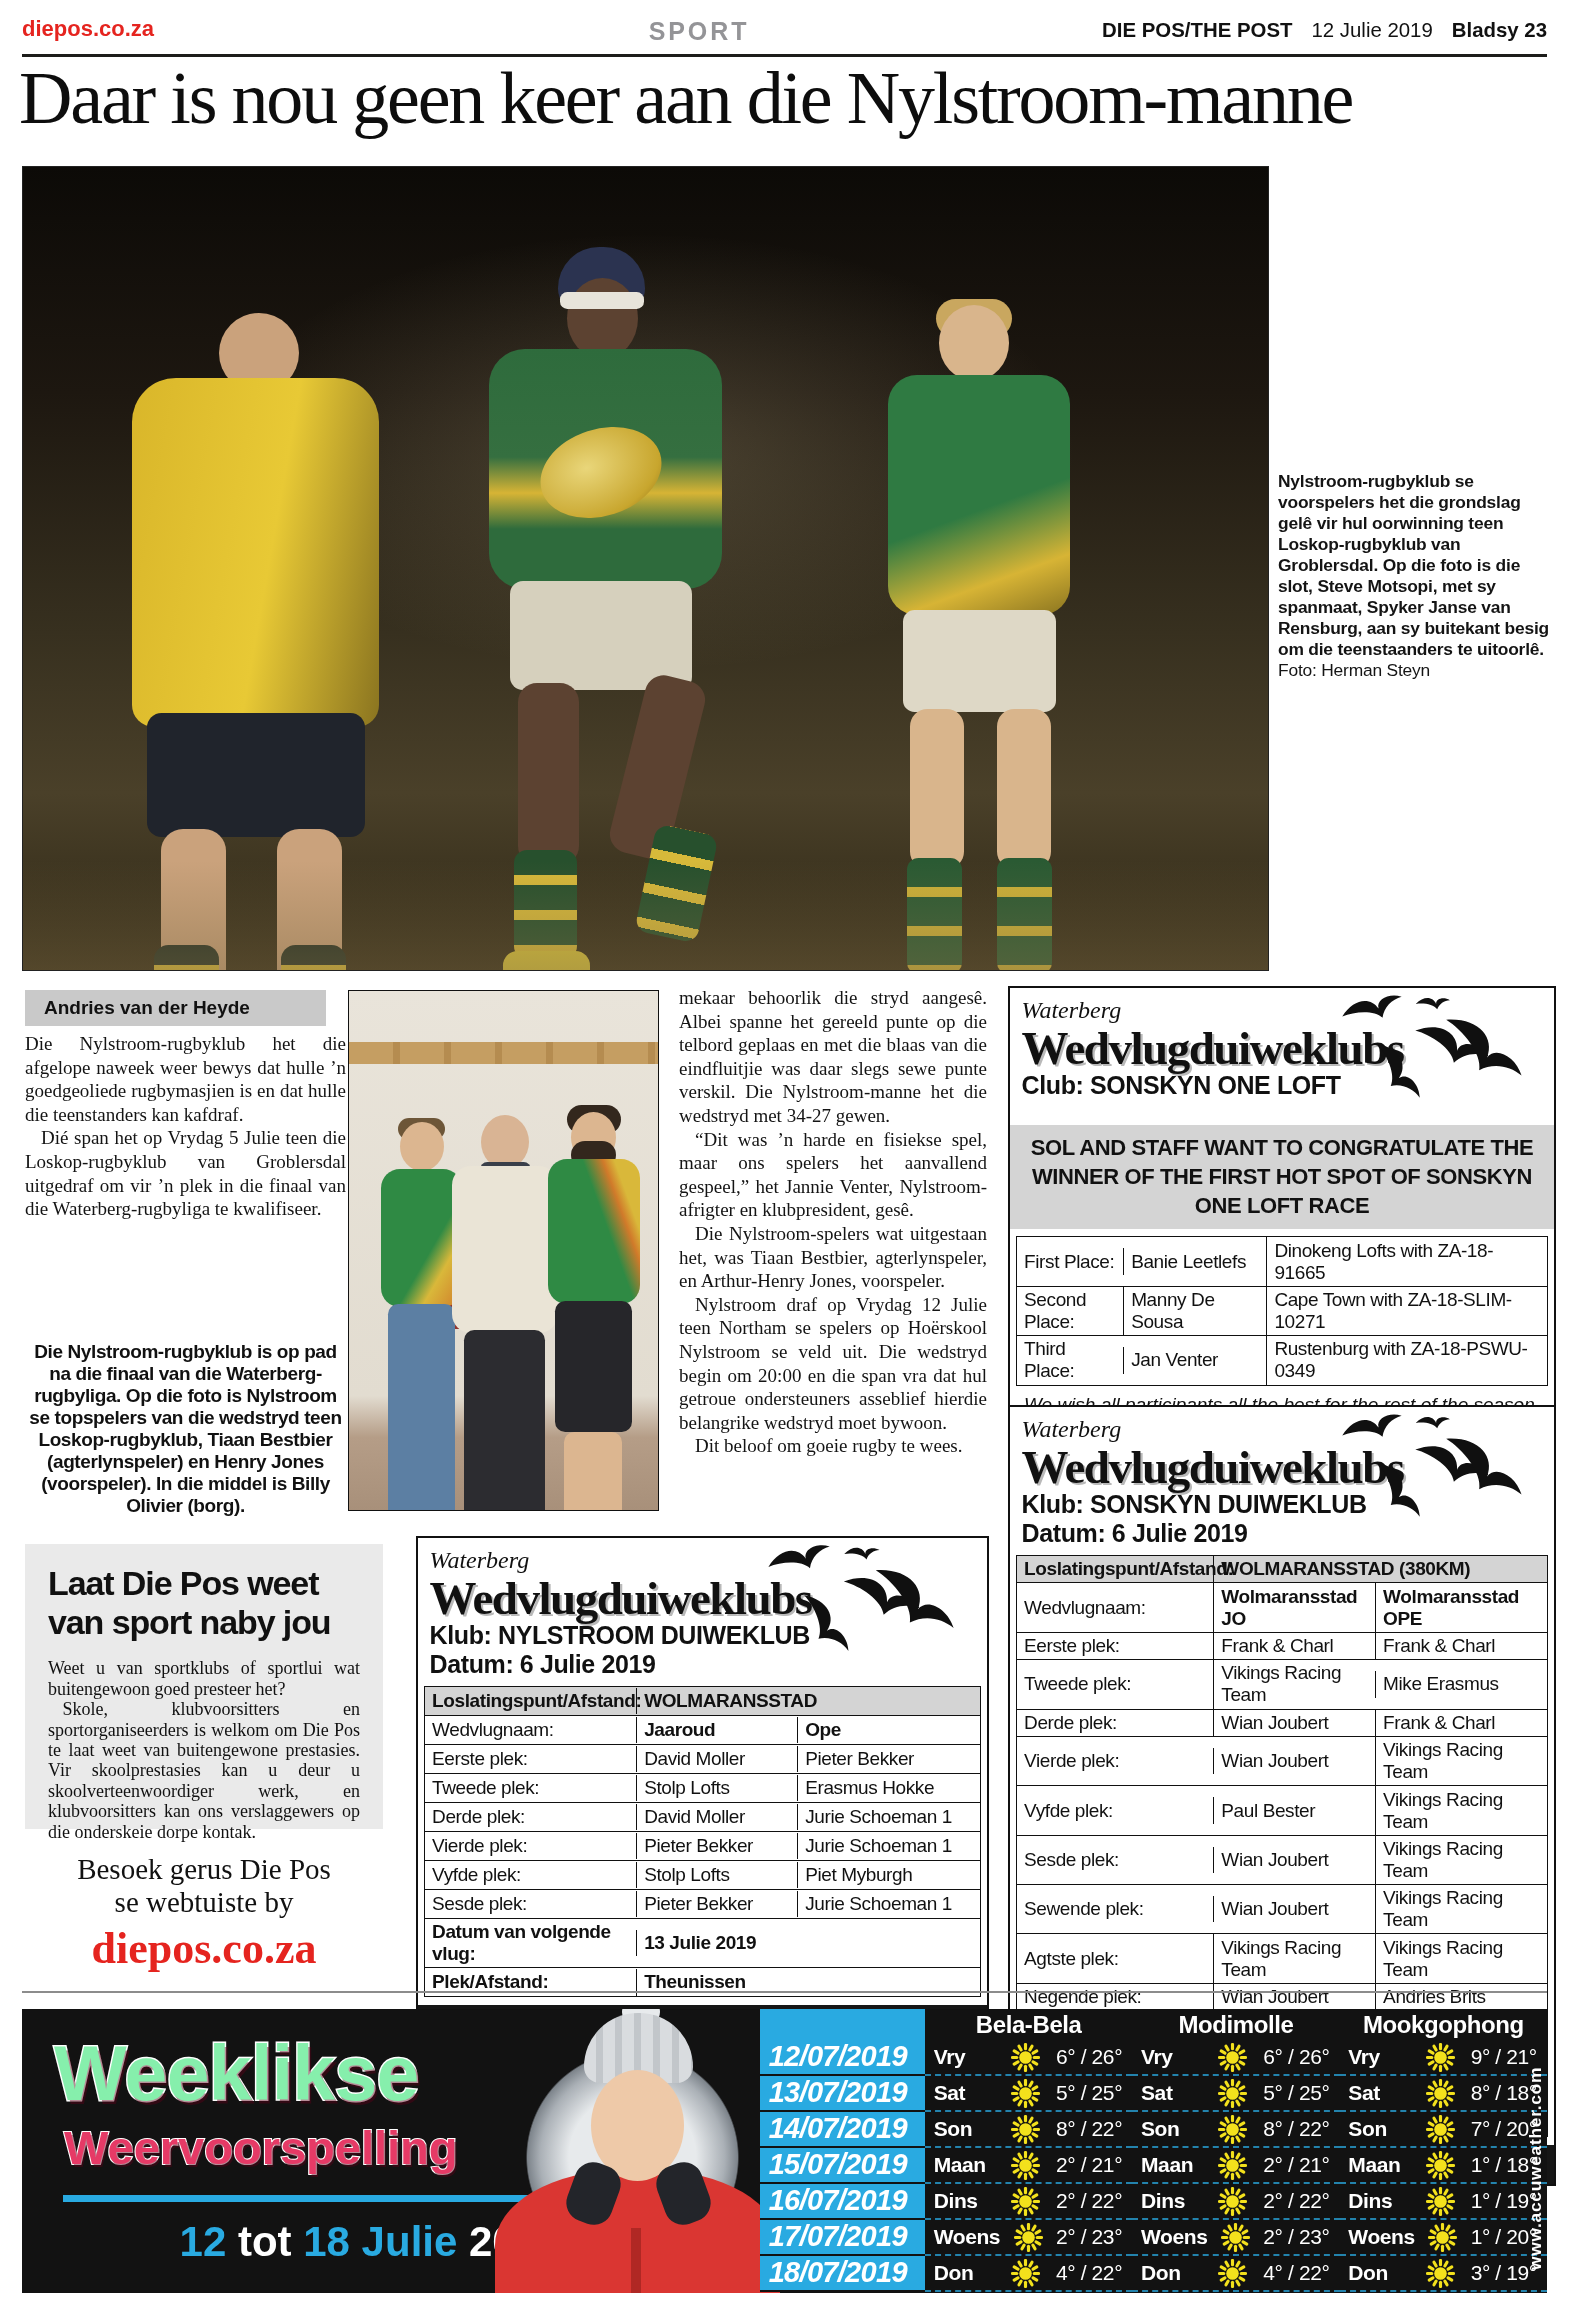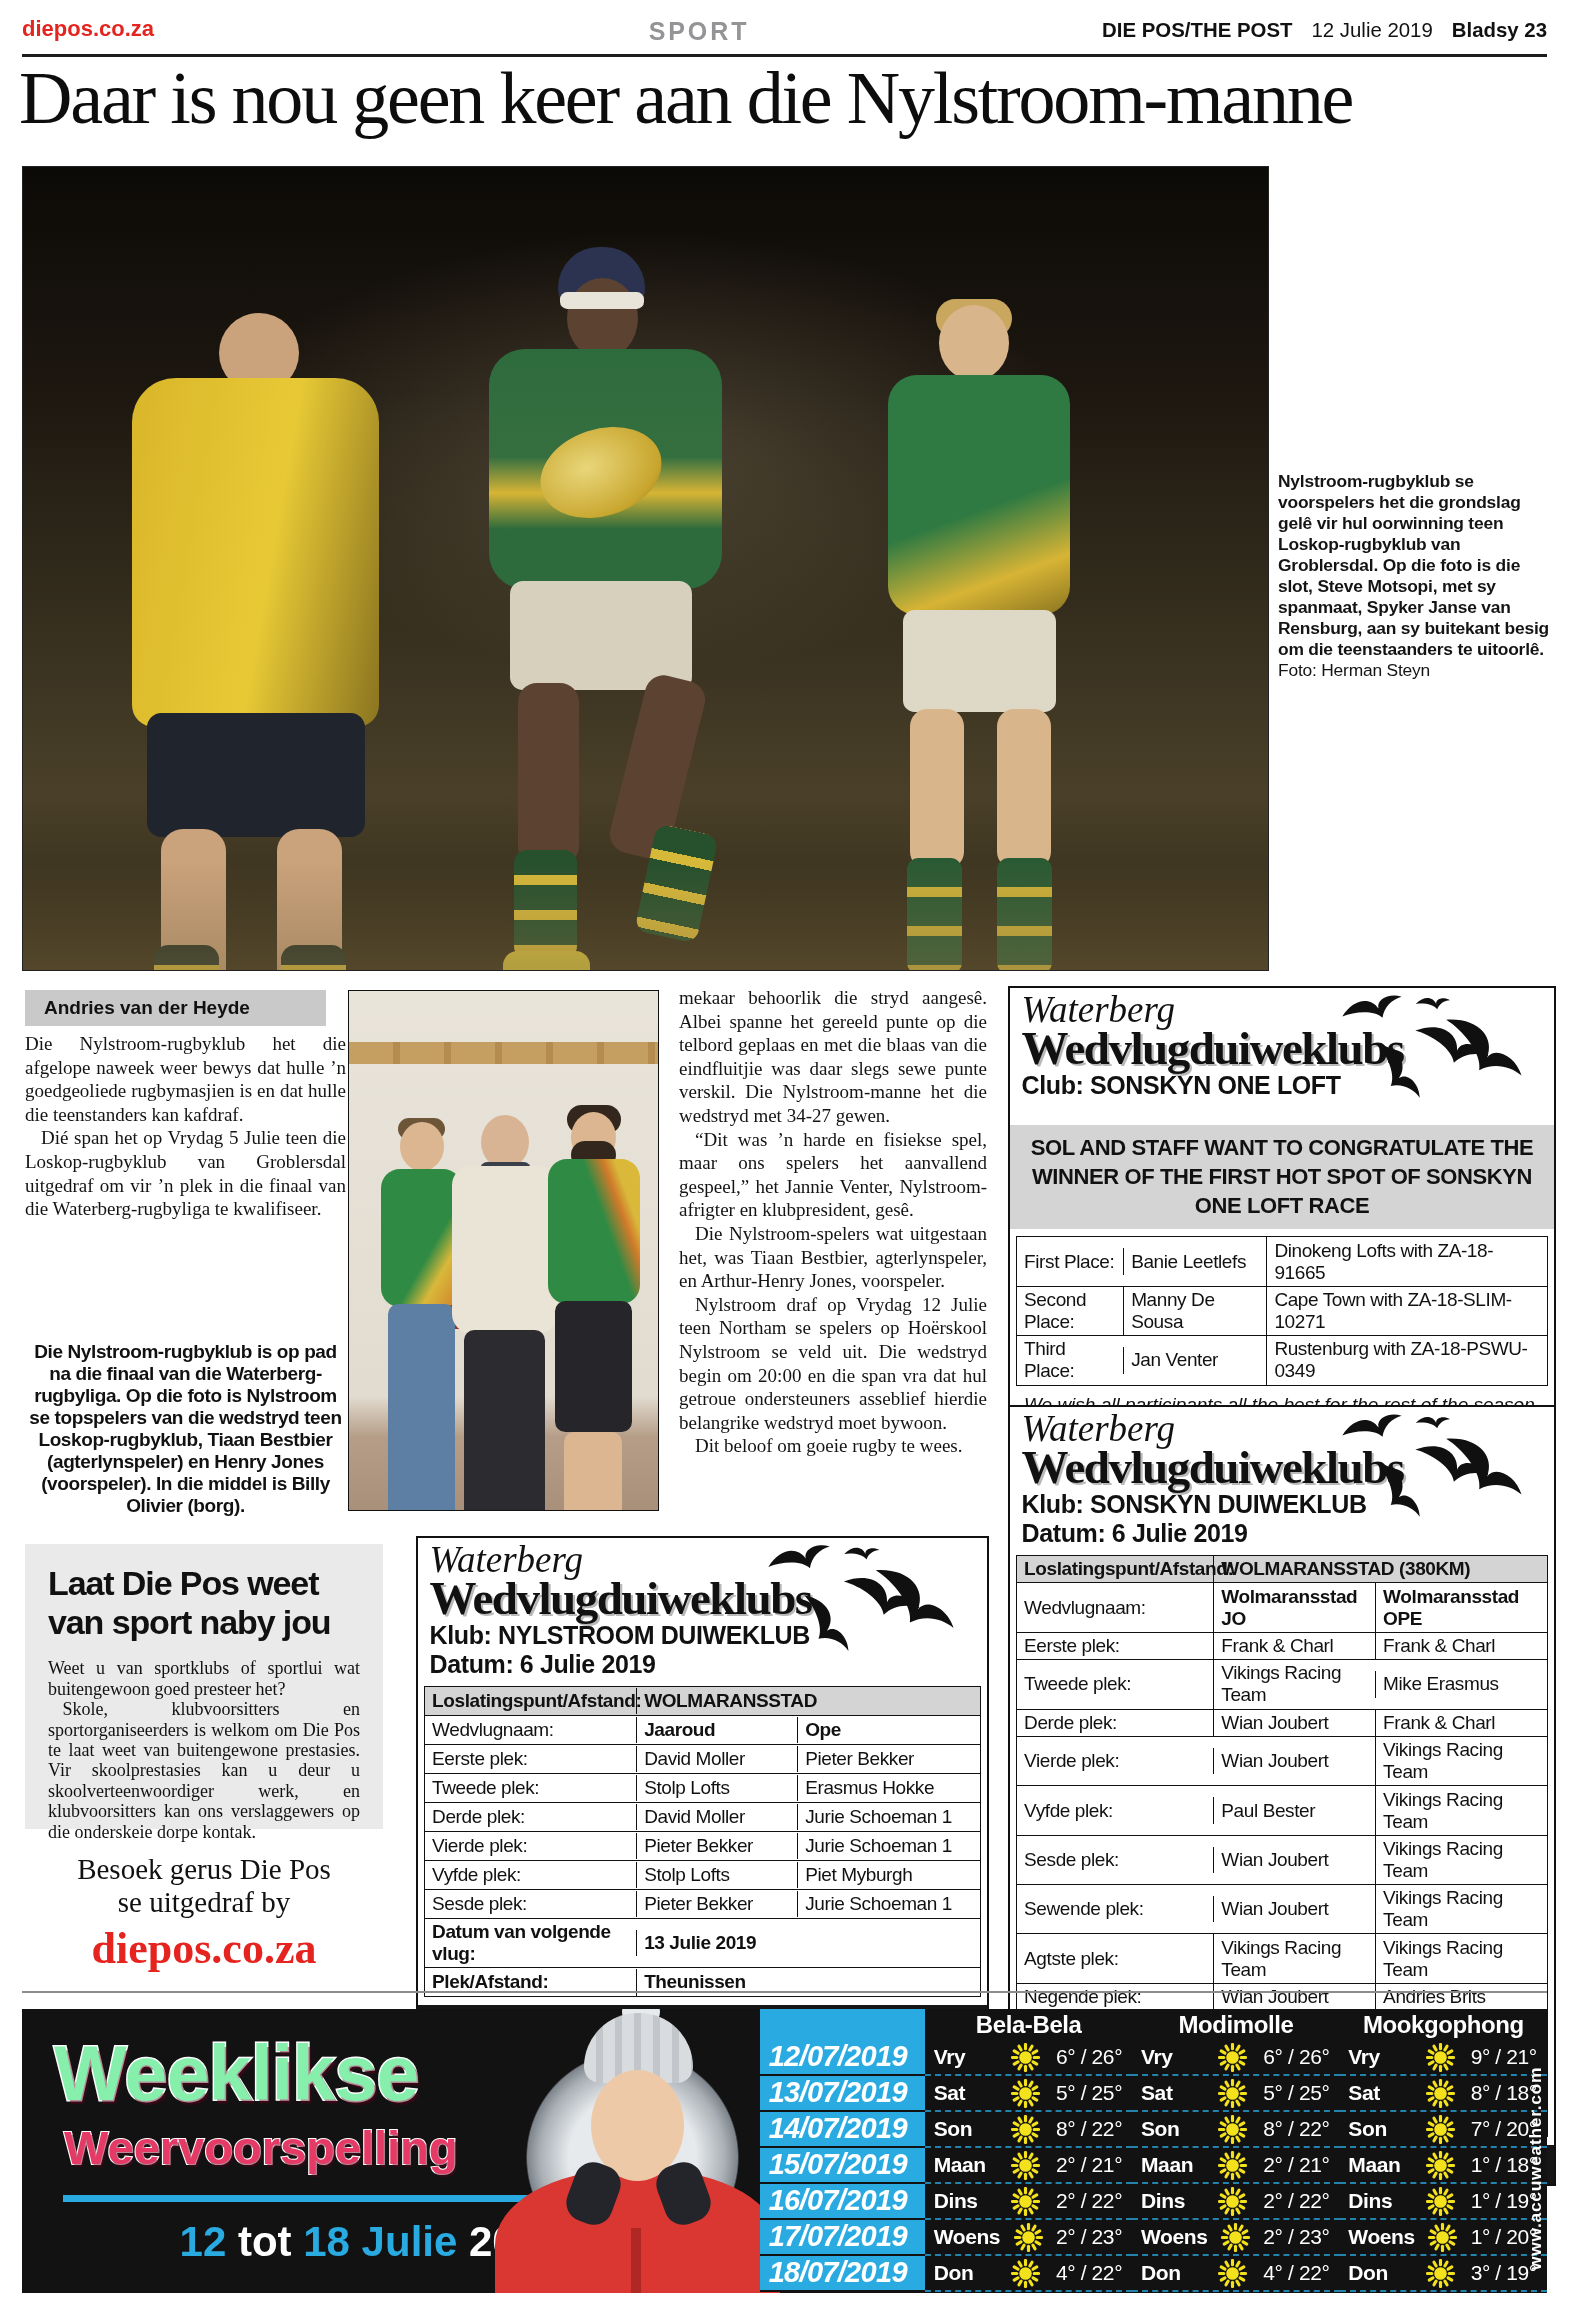--- a/index.html
+++ b/index.html
@@ -121,21 +121,21 @@
   #notice .nbody p.ind{text-indent:14.5px;}
 
   
   #promo{left:25px;top:1853px;width:358px;text-align:center;}
   #promo .pl1{font-family:"Liberation Serif",serif;font-size:29px;line-height:33px;}
   #promo .site{font-family:"Liberation Serif",serif;font-weight:700;font-size:44px;color:#e5241f;margin-top:4.4px;}
 
   
   .ad{position:absolute;background:#fff;border:2.2px solid #111;box-sizing:border-box;}
   .ad .hd-wrap{position:relative;padding:5.8px 0 0 11.6px;}
-  .ad .waterberg{font-family:"Liberation Serif",serif;font-style:italic;font-size:37px;line-height:32px;}
+  .ad .waterberg{font-family:"Liberation Serif",serif;font-style:italic;font-size:24px;line-height:32px;}
   .ad .wedvlug{font-family:"Liberation Serif",serif;font-weight:700;font-size:47px;line-height:45px;
                letter-spacing:-1.5px;text-shadow:2.2px 2.2px 0 #b9b9b9;}
   .ad .klub{font-weight:700;font-size:25px;line-height:29px;letter-spacing:-0.4px;margin-left:11.6px;}
   .ad .birds{position:absolute;right:4.4px;top:2.9px;}
   .t{margin:7.3px 5.8px 0 5.8px;border:1.5px solid #111;}
   .tr{display:grid;align-items:center;border-bottom:1.5px solid #111;min-height:28px;}
   .tr:last-child{border-bottom:none;}
   .td{padding:2.2px 7.3px;border-left:1.5px solid #111;font-size:19px;letter-spacing:-0.4px;}
   .td:first-child{border-left:none;}
   .tr.hd{background:#d4d4d4;font-weight:700;}
@@ -323,21 +323,21 @@
   <div class="abs" id="notice">
     <h2>Laat Die Pos weet van sport naby jou</h2>
     <div class="nbody">
       <p>Weet u van sportklubs of sportlui wat buitengewoon goed presteer het?</p>
       <p class="ind">Skole, klubvoorsitters en sportorganiseerders is welkom om Die Pos te laat weet van buitengewone prestasies. Vir skoolprestasies kan u deur u skoolverteenwoordiger werk, en klubvoorsitters kan ons verslaggewers op die onderskeie dorpe kontak.</p>
     </div>
   </div>
 
   <div class="abs" id="promo">
     <div class="pl1">Besoek gerus Die Pos</div>
-    <div class="pl1">se uitgedraf by</div>
+    <div class="pl1">se webtuiste by</div>
     <div class="site">diepos.co.za</div>
   </div>
 
   <div class="ad" id="ad-nyl">
     <div class="hd-wrap">
       <div class="waterberg">Waterberg</div>
       <div class="wedvlug">Wedvlugduiweklubs</div>
       <svg class="birds" width="218" height="116" viewBox="0 0 320 170">
           <use href="#birds"></use>
         </svg>

